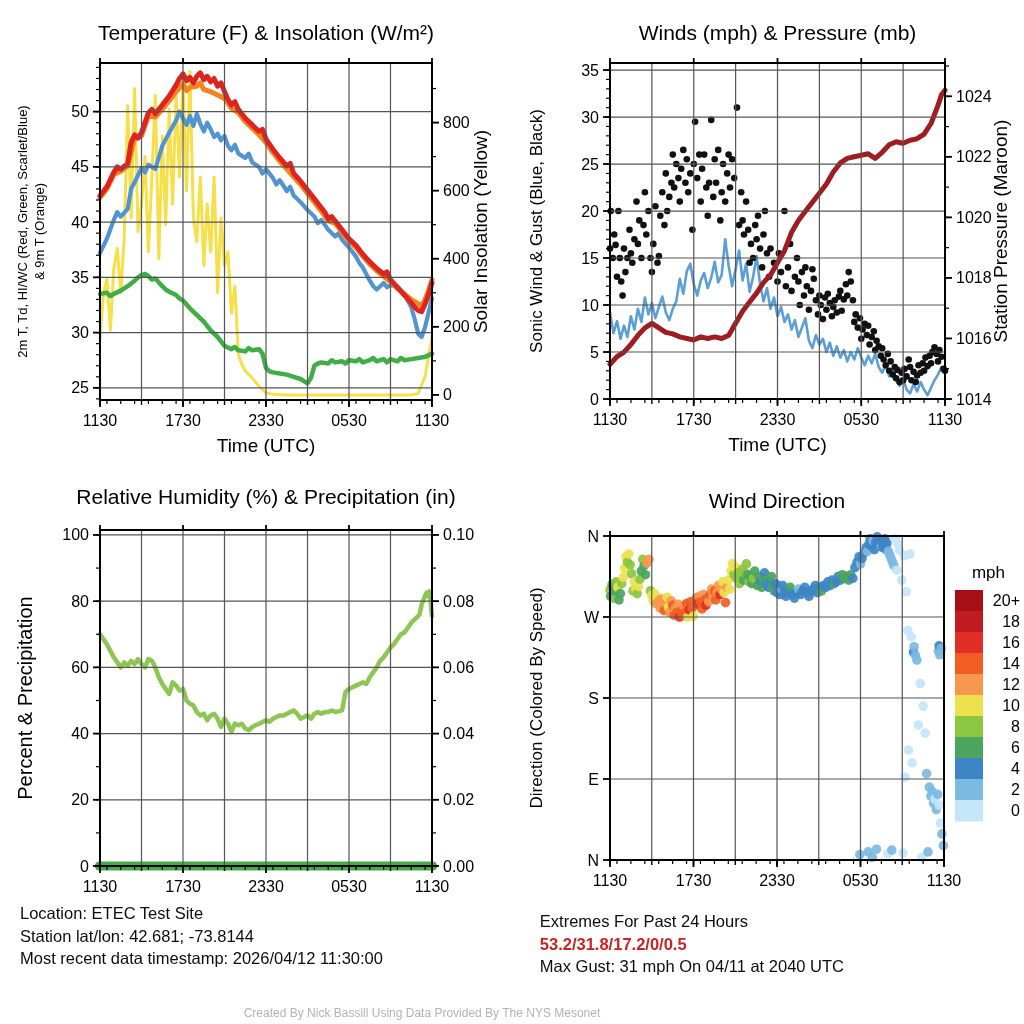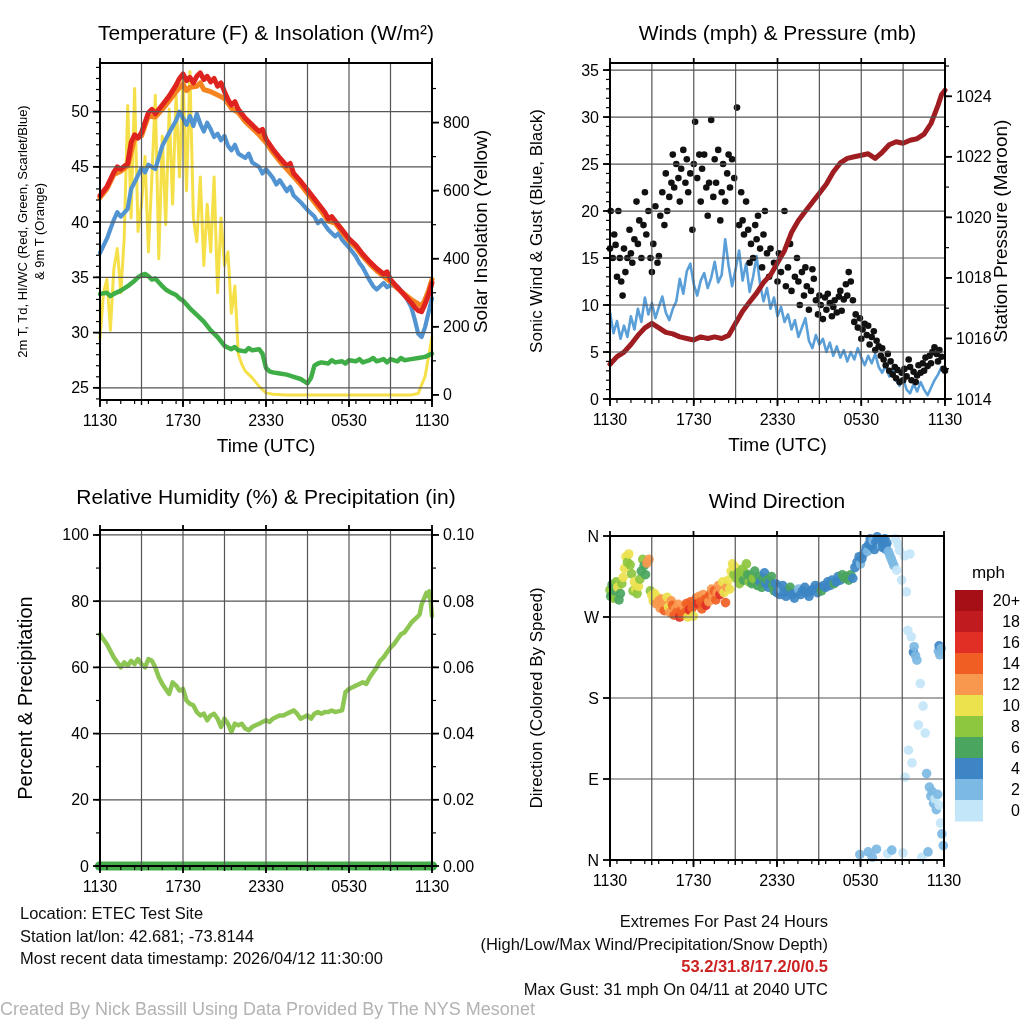--- a/index.html
+++ b/index.html
@@ -2,23 +2,23 @@
 <html><head>
 <meta charset="utf-8">
 <style>
   html,body{margin:0;padding:0;background:#fff;}
   .page{position:relative;width:1024px;height:1024px;background:#fff;overflow:hidden;
         font-family:"Liberation Sans","DejaVu Sans",sans-serif;}
   svg{position:absolute;}
   svg text{font-family:"Liberation Sans","DejaVu Sans",sans-serif;fill:#000;}
   #footer{position:absolute;left:0;top:898px;width:844px;height:126px;font-size:16.5px;color:#0d0d0d;}
   #footer-left{position:absolute;left:20px;top:4px;line-height:22.5px;}
-  #footer-right{position:absolute;right:16px;top:12px;text-align:right;line-height:22.5px;}
+  #footer-right{position:absolute;right:0;top:12px;text-align:left;line-height:22.5px;}
   .extreme-vals{color:#cc2222;font-weight:bold;}
-  #credit{position:absolute;left:0;right:0;bottom:4px;color:#b3b3b3;font-size:18px;}
+  #credit{position:absolute;left:0;right:0;bottom:4px;text-align:center;color:#b3b3b3;font-size:12px;}
 </style>
 </head>
 <body>
 
 <div class="page">
   <svg id="c0" width="512" height="460" style="left:0;top:0" viewBox="0 0 512 460">
       <g>
         <path d="M100.0 338.7L103.5 292.8L106.9 279.2L110.4 330.2L113.8 268.9L117.3 248.5L120.8 292.8L124.2 238.3L127.7 105.6L131.1 217.9L134.6 88.5L138.0 231.5L141.5 204.3L145.0 156.6L148.4 251.9L151.9 177.0L155.3 95.3L158.8 258.7L162.3 136.2L165.7 224.7L169.2 109.0L172.6 204.3L176.1 95.3L179.5 177.0L183.0 73.2L186.5 190.7L189.9 71.5L193.4 217.9L196.8 241.7L200.3 177.0L203.8 265.5L207.2 204.3L210.7 251.9L214.1 177.0L217.6 292.8L221.0 217.9L224.5 265.5L228.0 251.9L231.4 313.2L234.9 286.0L238.3 354.0L241.8 364.3L245.3 371.1L252.2 377.9L259.1 386.4L266.0 392.9L272.9 394.2L286.8 394.9L314.4 394.9L342.1 394.9L369.8 394.9L397.4 394.9L411.3 394.9L418.2 393.5L425.1 376.2L432.0 337.0" fill="none" stroke="#f6e049" stroke-width="3" stroke-linejoin="round" stroke-linecap="round"></path>
         <path d="M100.0 253.0L106.9 238.7L113.8 219.9L117.3 212.2L120.8 216.6L127.7 208.8L131.1 189.0L134.6 182.3L141.5 168.0L145.0 172.4L148.4 164.7L155.3 169.1L162.3 145.9L169.2 132.6L176.1 120.5L179.5 111.6L183.0 118.2L186.5 124.9L189.9 116.0L193.4 126.0L196.8 113.8L200.3 123.8L203.8 131.5L207.2 122.7L210.7 129.3L214.1 137.0L217.6 133.7L221.0 140.3L224.5 135.9L228.0 145.9L231.4 150.3L234.9 144.8L238.3 153.6L245.3 158.0L248.7 153.6L252.2 162.4L259.1 166.9L262.5 173.5L266.0 169.1L272.9 177.9L276.4 184.5L279.8 180.1L286.8 191.2L290.2 186.8L293.7 195.6L300.6 202.2L307.5 210.0L314.4 216.6L317.9 223.2L321.3 219.9L328.3 229.8L335.2 236.5L338.6 233.2L342.1 239.8L349.0 247.5L355.9 256.4L359.4 263.0L362.8 267.4L369.8 280.7L373.2 286.2L376.7 289.5L383.6 282.9L387.0 287.3L390.5 285.1L397.4 286.2L400.9 290.6L404.3 293.9L411.3 307.2L414.7 319.3L418.2 333.7L421.6 337.0L425.1 327.1L428.5 312.7L432.0 298.3" fill="none" stroke="#5294d2" stroke-width="4.2" stroke-linejoin="round" stroke-linecap="round"></path>
         <path d="M100.0 197.8L106.9 189.0L113.8 174.6L120.8 171.3L127.7 165.8L134.6 138.1L141.5 135.9L148.4 116.0L155.3 117.1L162.3 109.4L169.2 100.6L176.1 91.7L183.0 84.0L186.5 90.6L189.9 87.3L196.8 86.2L200.3 82.9L203.8 89.5L210.7 91.7L217.6 95.0L224.5 98.4L231.4 108.3L238.3 112.7L245.3 121.6L252.2 128.2L259.1 134.8L266.0 142.6L272.9 152.5L279.8 161.3L286.8 169.1L293.7 176.8L300.6 184.5L307.5 193.4L314.4 202.2L321.3 211.1L328.3 221.0L335.2 223.2L342.1 232.1L349.0 240.9L355.9 247.5L362.8 256.4L369.8 264.1L376.7 270.7L383.6 276.2L390.5 281.8L397.4 288.4L404.3 293.9L411.3 299.5L418.2 303.9L421.6 306.1L425.1 299.5L428.5 290.6L432.0 279.6" fill="none" stroke="#f5831e" stroke-width="5" stroke-linejoin="round" stroke-linecap="round"></path>
@@ -984,19 +984,18 @@
     </svg>
 
   <div id="footer">
     <div id="footer-left">
       <div>Location: ETEC Test Site</div>
       <div>Station lat/lon: 42.681; -73.8144</div>
       <div>Most recent data timestamp: 2026/04/12 11:30:00</div>
     </div>
     <div id="footer-right">
       <div>Extremes For Past 24 Hours</div>
-      <div>(High/Low/Max Wind/Precipitation/Snow Depth)</div>
       <div class="extreme-vals">53.2/31.8/17.2/0/0.5</div>
       <div>Max Gust: 31 mph On 04/11 at 2040 UTC</div>
     </div>
     <div id="credit">Created By Nick Bassill Using Data Provided By The NYS Mesonet</div>
   </div>
 </div>
 
 </body></html>

